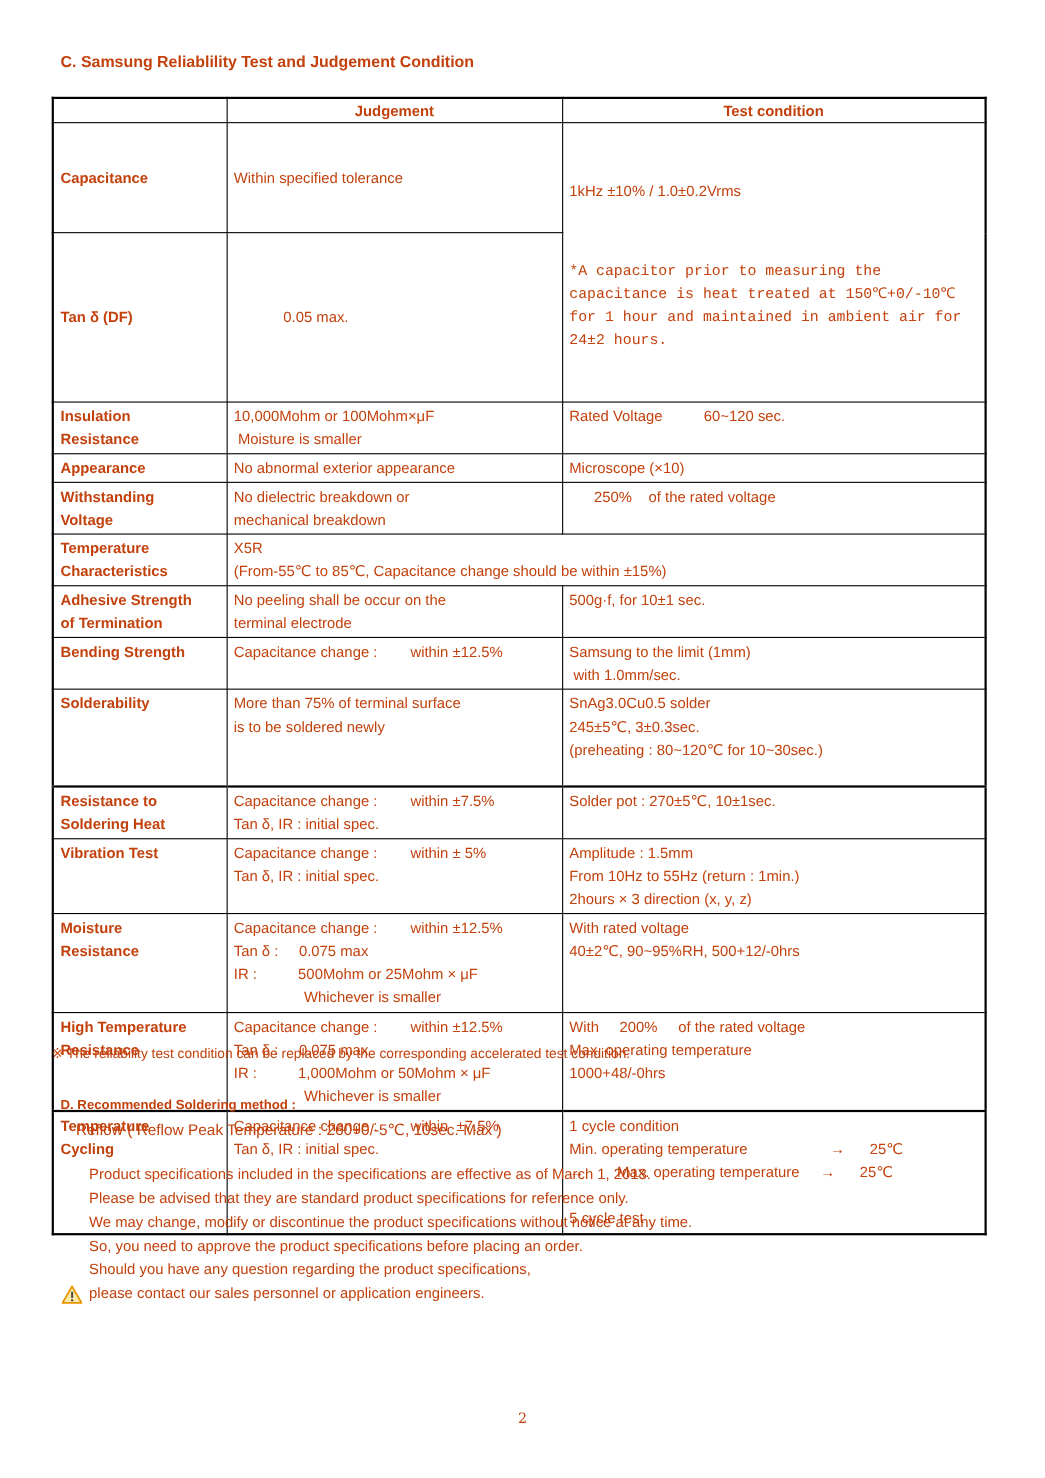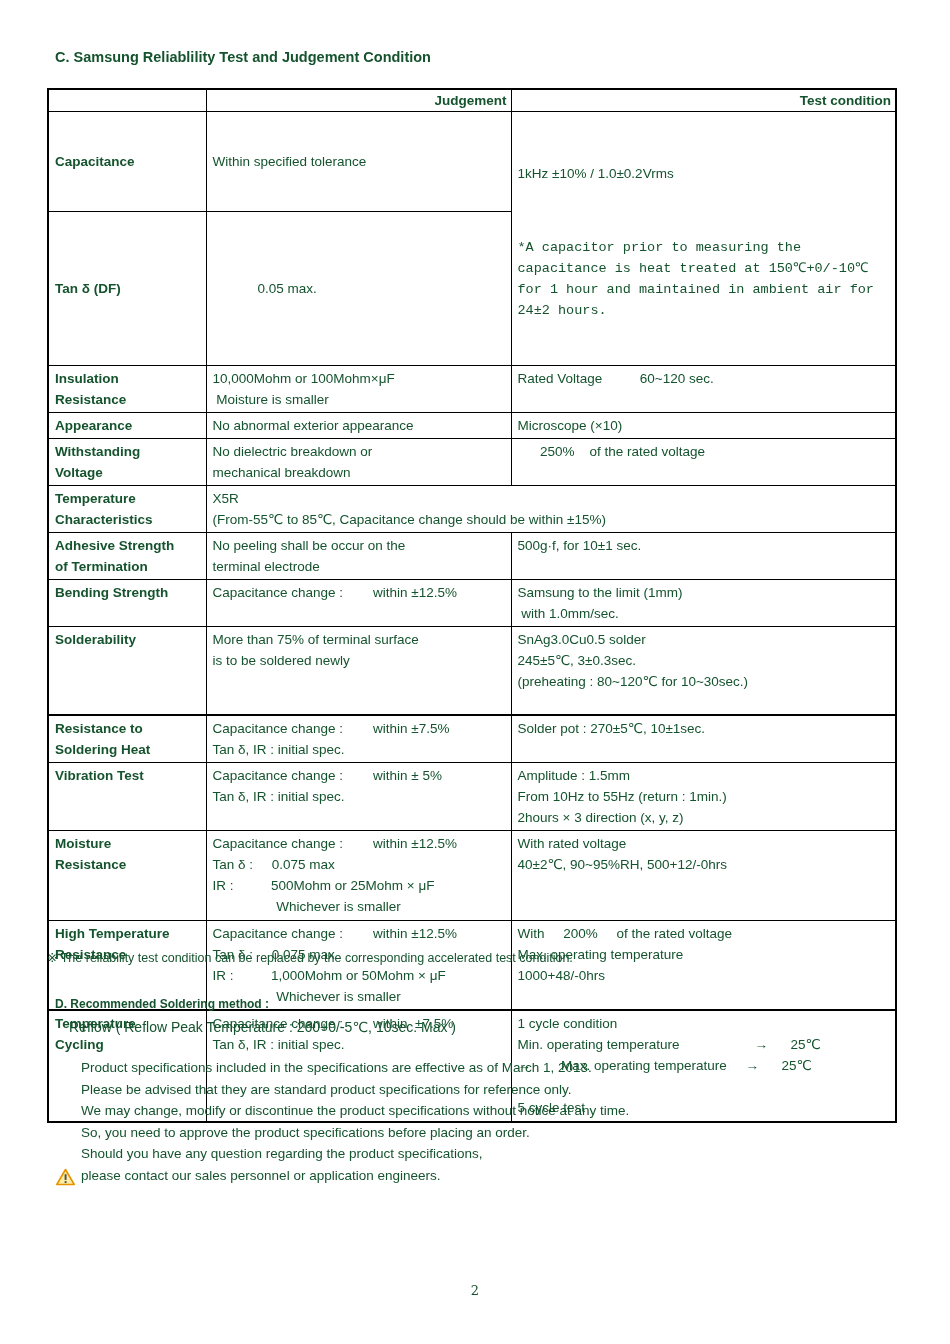--- a/index.html
+++ b/index.html
@@ -1,39 +1,39 @@
 <!DOCTYPE html>
 <html><head>
 <meta charset="utf-8">
 <style>
   html,body { margin:0; padding:0; background:#ffffff; }
   .page {
     position:relative; width:950px; height:1344px; background:#ffffff;
-    font-family:"Liberation Sans","DejaVu Sans",sans-serif; color:#14532d;
+    font-family:"Liberation Sans","DejaVu Sans",sans-serif; color:#c2410c;
   }
   .c-title { position:absolute; left:55px; top:49px; font-size:14.5px; font-weight:bold; white-space:pre; }
 
   table.spec {
     position:absolute; left:47px; top:88px; width:848px;
     border-collapse:collapse; table-layout:fixed;
     border:2px solid #000;
   }
   table.spec td {
     border:1px solid #000;
     font-size:13.5px; line-height:21px;
     padding:2px 4px 2px 6px;
     vertical-align:top;
     white-space:pre-wrap;
     overflow:hidden;
   }
   tr.thick td { border-top-width:2px; }
   tr.vm td { vertical-align:middle; }
   td.vtop { vertical-align:top !important; }
   td.lbl { font-weight:bold;margin-left:40px; }
-  tr.hdr td { font-weight:bold; text-align:right; padding:0 4px; vertical-align:middle; }
+  tr.hdr td { font-weight:bold; text-align:center; padding:0 4px; vertical-align:middle; }
   .h19{height:19px}.h41{height:41px}.h63{height:63px}.h47{height:47px}.h21{height:21px}
   .h46{height:46px}.h45{height:45px}.h44{height:44px}.h88{height:88px}.h62{height:62px}
   .h90{height:90px}.h112{height:112px}
   .tc-line1 { margin-top:7px; }
   .tc-note  { margin-top:11px;font-family:Liberation Mono, monospace; }
 
   .footnote { position:absolute; left:47px; top:950px; font-size:12.5px; white-space:pre; }
   .d-title  { position:absolute; left:55px; top:997px; font-size:12px; font-weight:bold; white-space:pre; }
   .d-body   { position:absolute; left:69px; top:1019px; font-size:14px; white-space:pre;text-align:right; }
 

